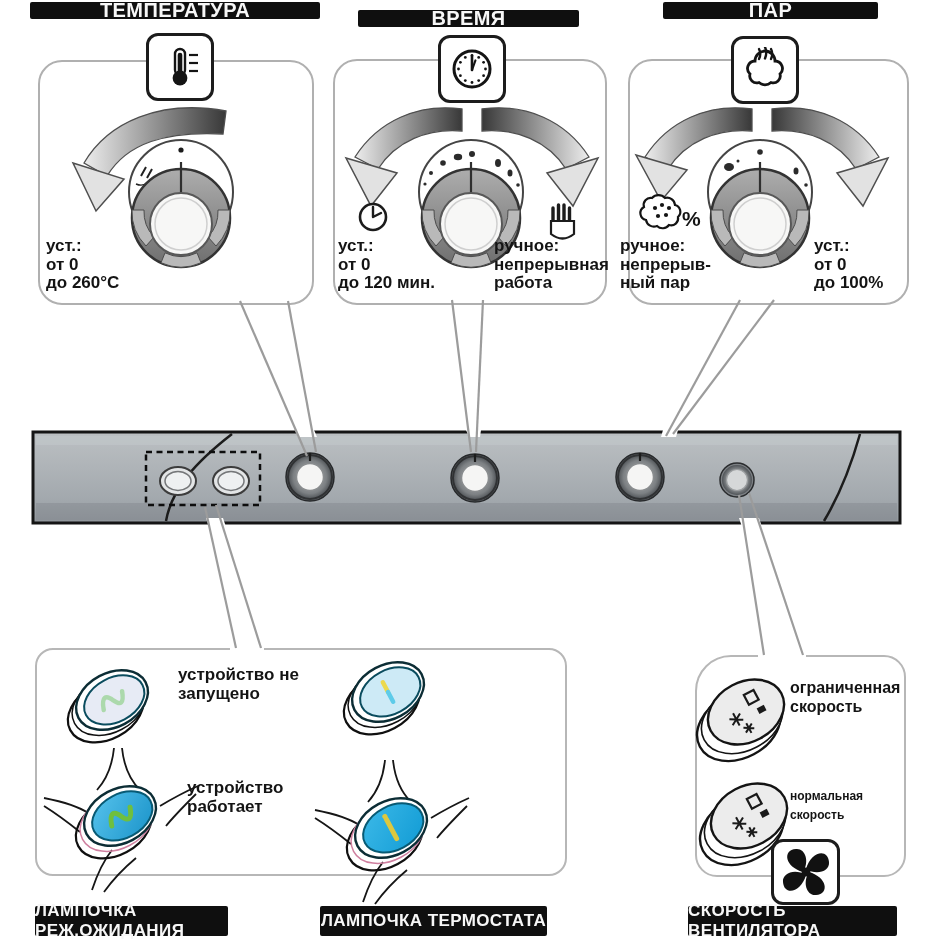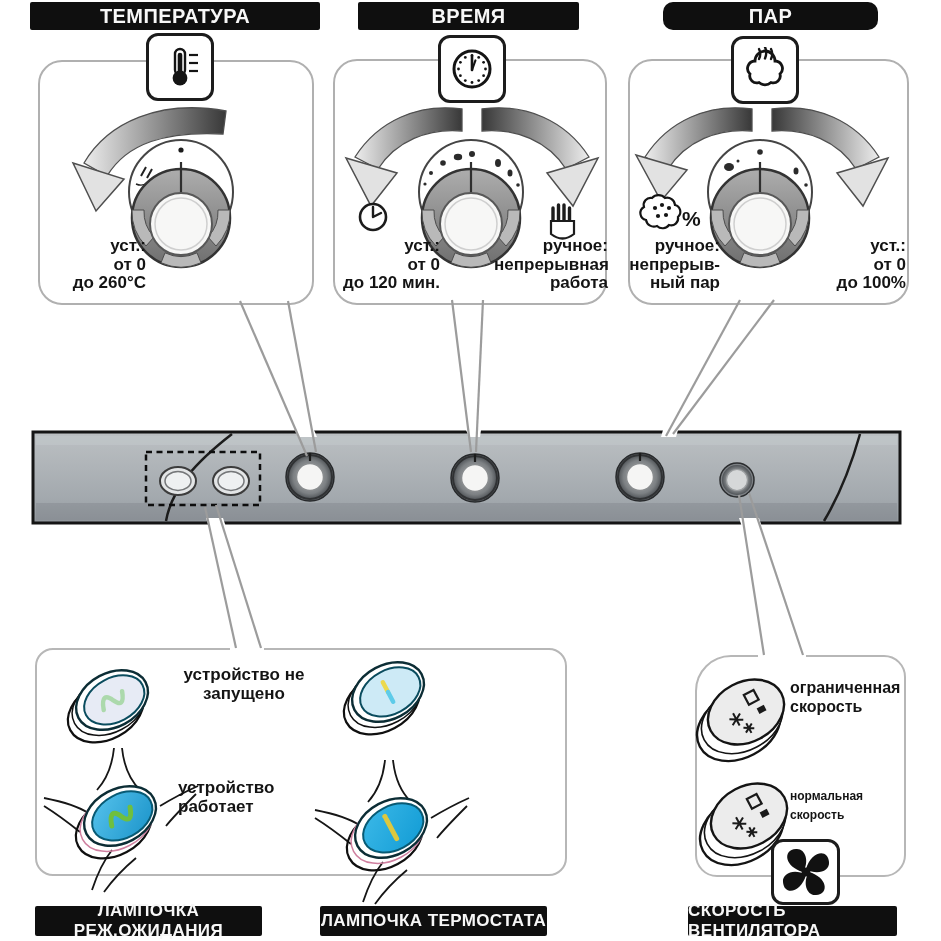--- a/index.html
+++ b/index.html
@@ -1,39 +1,39 @@
 <!DOCTYPE html>
 <html><head>
 <meta charset="utf-8">
 <style>
   html,body{margin:0;padding:0;background:#ffffff;}
   #stage{position:relative;width:941px;height:941px;background:#fff;overflow:hidden;
          font-family:"Liberation Sans",sans-serif;color:#141414;}
   .bar{position:absolute;background:#0f0f0f;color:#f7f7f7;display:flex;align-items:center;
        justify-content:center;font-weight:700;letter-spacing:.4px;border-radius:2px;}
-  .bar.hdr{font-size:20px;height:28px;}
+  .bar.hdr{font-size:20px;height:17px;}
   .bar.ftr{font-size:17px;height:30px;}
   .kbox{position:absolute;background:#fff;border:2px solid #b0b0b0;border-radius:24px;}
   .lampbox{position:absolute;background:#fff;border:2px solid #b7b7b7;border-radius:18px;}
   .fanbox{position:absolute;background:#fff;border:2px solid #b7b7b7;border-radius:36px 22px 22px 22px;}
   .badge{position:absolute;width:62px;height:62px;background:#fff;border:3px solid #1c1c1c;
          border-radius:12px;display:flex;align-items:center;justify-content:center;z-index:6;}
   .lbl{position:absolute;font-weight:700;font-size:17px;line-height:18.5px;white-space:pre-line;z-index:7;}
-  .lbl.ctr{text-align:right;}
+  .lbl.ctr{text-align:left;}
   #overlay{position:absolute;left:0;top:0;z-index:5;}
   svg text{font-family:"Liberation Sans",sans-serif;}
 </style>
 </head>
 <body>
 
 <div id="stage">
 
   <div class="bar hdr" style="left:30px;top:2px;width:290px;">ТЕМПЕРАТУРА</div>
-  <div class="bar hdr" style="left:358px;top:2px;width:221px;">ВРЕМЯ</div>
-  <div class="bar hdr" style="left:663px;top:2px;width:215px;border-radius:10px;">ПАР</div>
+  <div class="bar hdr" style="left:358px;top:10px;width:221px;">ВРЕМЯ</div>
+  <div class="bar hdr" style="left:663px;top:2px;width:215px;">ПАР</div>
 
   <div class="kbox" style="left:38px;top:60px;width:272px;height:241px;"></div>
   <div class="kbox" style="left:333px;top:59px;width:270px;height:242px;"></div>
   <div class="kbox" style="left:628px;top:59px;width:277px;height:242px;"></div>
 
   <div class="lampbox" style="left:35px;top:648px;width:528px;height:224px;"></div>
   <div class="fanbox" style="left:695px;top:655px;width:207px;height:218px;"></div>
 
   <div class="badge" style="left:146px;top:33px;">
     <svg width="46" height="46" viewBox="-23 -23 46 46">
@@ -358,26 +358,26 @@
   <div class="lbl ctr" style="left:494px;top:237px;width:114px;">ручное:
 непрерывная
 работа</div>
   <div class="lbl ctr" style="left:620px;top:237px;width:100px;">ручное:
 непрерыв-
 ный пар</div>
   <div class="lbl ctr" style="left:814px;top:237px;width:92px;">уст.:
 от 0
 до 100%</div>
 
-  <div class="lbl" style="left:178px;top:666px;width:132px;text-align:center;">устройство не
+  <div class="lbl" style="left:178px;top:666px;width:132px;">устройство не
 запущено</div>
-  <div class="lbl" style="left:178px;top:779px;width:124px;">устройство
+  <div class="lbl" style="left:187px;top:779px;width:124px;">устройство
 работает</div>
 
   <div class="lbl" style="left:790px;top:679px;width:112px;font-size:16px;">ограниченная
 скорость</div>
   <div class="lbl" style="left:790px;top:787px;width:112px;font-size:12px;">нормальная
 скорость</div>
 
-  <div class="bar ftr" style="left:35px;top:906px;width:227px;text-align:center;">ЛАМПОЧКА РЕЖ.ОЖИДАНИЯ</div>
+  <div class="bar ftr" style="left:35px;top:906px;width:193px;">ЛАМПОЧКА РЕЖ.ОЖИДАНИЯ</div>
   <div class="bar ftr" style="left:320px;top:906px;width:227px;">ЛАМПОЧКА ТЕРМОСТАТА</div>
   <div class="bar ftr" style="left:688px;top:906px;width:209px;">СКОРОСТЬ ВЕНТИЛЯТОРА</div>
 </div>
 
 </body></html>

